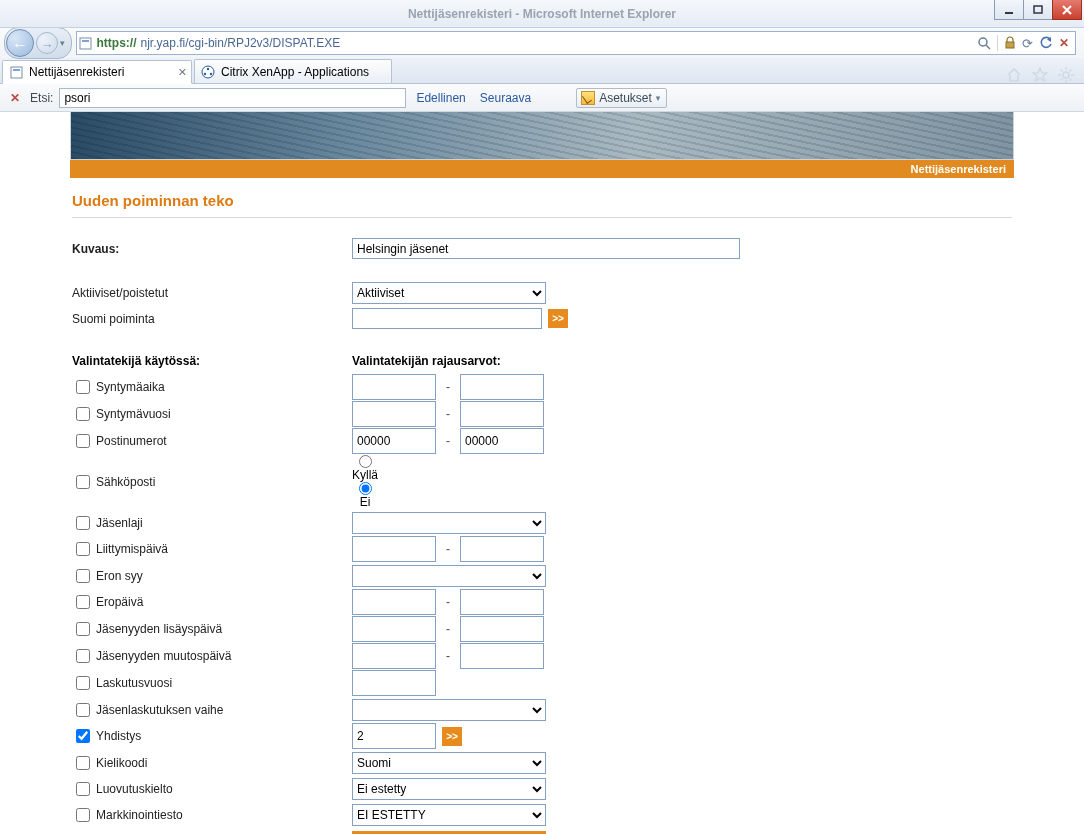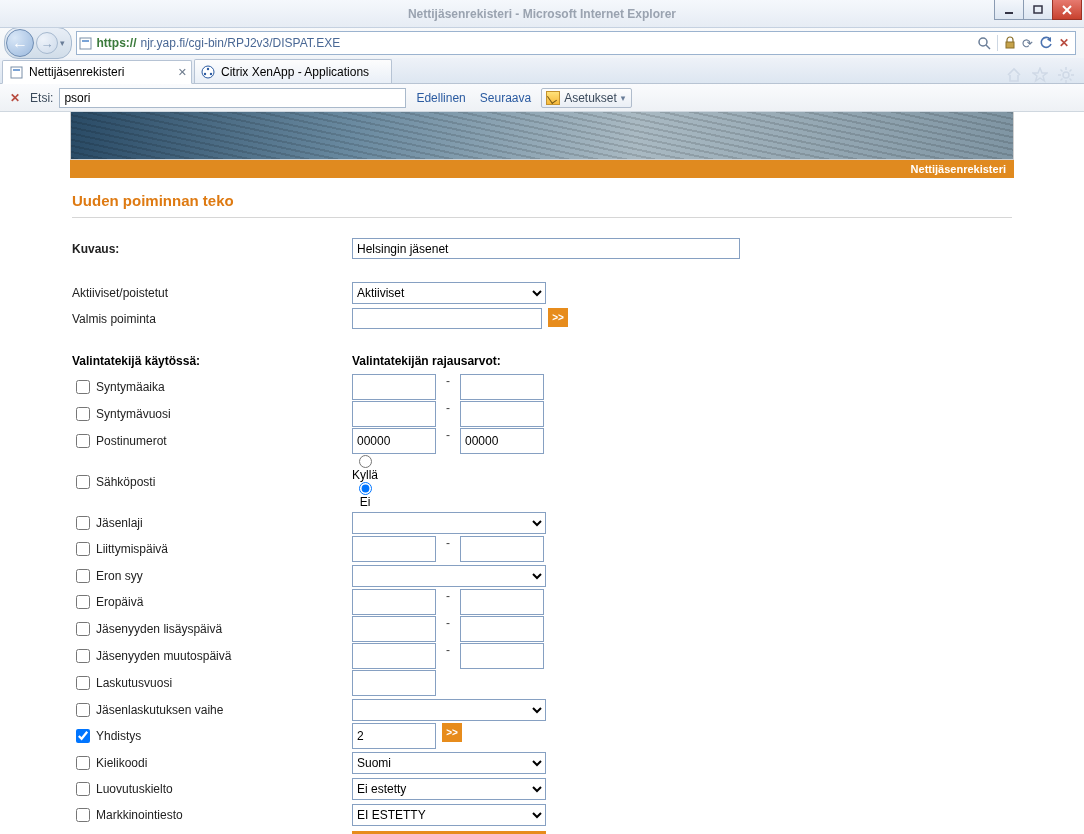--- a/index.html
+++ b/index.html
@@ -91,21 +91,21 @@
   padding:0 6px; gap:6px; color:#3b4a5b;
 }
 .findbar .close-x { color:#b84c40; font-weight:bold; padding:0 4px;}
 .findbar input {
   height:20px; width:347px; border:1px solid #a9b9cb; padding:2px 4px; font-size:12px;
 }
 .find-link { color:#2a5aa0; padding:0 4px; }
 .settings-btn {
   display:flex; align-items:center; gap:4px;
   border:1px solid #b0bccc; background:linear-gradient(to bottom,#fdfdfd,#e9eef5);
-  padding:2px 6px 2px 4px; border-radius:2px;
+  padding:2px 6px 2px 4px; border-radius:2px;margin-left:35px;
 }
 .cursor-sq { width:14px; height:14px; background:linear-gradient(to bottom,#ffe27a,#f6b93c); border:1px solid #c4922e; position:relative;}
 .cursor-sq::after{content:"";position:absolute;left:2px;top:2px;width:5px;height:8px;border-left:1px solid #7a5a14;border-bottom:1px solid #7a5a14;transform:rotate(-35deg);}
 
 
 .content-wrap { display:flex; height: calc(834px - 28px - 30px - 26px - 28px); }
 .content-scroll { flex:1; overflow-y:scroll; padding:0 0 20px 0; }
 .page { width:944px; margin:0 auto; background:#fff;}
 
 .banner-img {
@@ -121,21 +121,21 @@
   color:#fff; font-weight:bold; font-size:11px; padding:0 8px;
 }
 .page-title {
   color:#de7a12; font-weight:bold; font-size:15px; padding:14px 0 8px 0;
   border-bottom:1px solid #d6d6d6; margin-bottom:18px;
 }
 .form-area { display:block; padding:0 0 10px 0;}
 .row { display:flex; align-items:center; min-height:25px; margin-bottom:1px; }
 .row .lbl { width:280px; color:#222; font-size:12px; }
 .row .lbl.bold { font-weight:bold;}
-.row .val { display:flex; align-items:flex-start; gap:6px; }
+.row .val { display:flex; align-items:center; gap:6px; }
 .section-gap { height:18px; }
 
 input[type=text].wide { width:388px; height:21px; border:1px solid #86a0c2; padding:1px 4px; font-size:12px;}
 input[type=text].narrow { width:84px; height:26px; border:1px solid #86a0c2; padding:1px 4px; font-size:12px;}
 input[type=text].med { width:190px; height:21px; border:1px solid #86a0c2; padding:1px 4px; font-size:12px;}
 select.sel { width:194px; height:22px; border:1px solid #86a0c2; font-size:12px; background:#fff;}
 
 .cb-row { display:flex; align-items:center; gap:6px; padding-left:4px;}
 .cb-row input[type=checkbox]{ width:14px; height:14px;}
 
@@ -329,21 +329,21 @@
 
           <div class="row">
             <div class="lbl">Aktiiviset/poistetut</div>
             <div class="val">
               <select class="sel">
                 <option>Aktiiviset</option>
               </select>
             </div>
           </div>
           <div class="row">
-            <div class="lbl">Valmis poiminta</div>
+            <div class="lbl">Suomi poiminta</div>
             <div class="val">
               <input type="text" class="med" value="" style="">
               <button class="go-btn">&gt;&gt;</button>
             </div>
           </div>
 
           <div class="section-gap"></div>
 
           <div class="headers-row">
             <div class="h1">Valintatekijä käytössä:</div>

